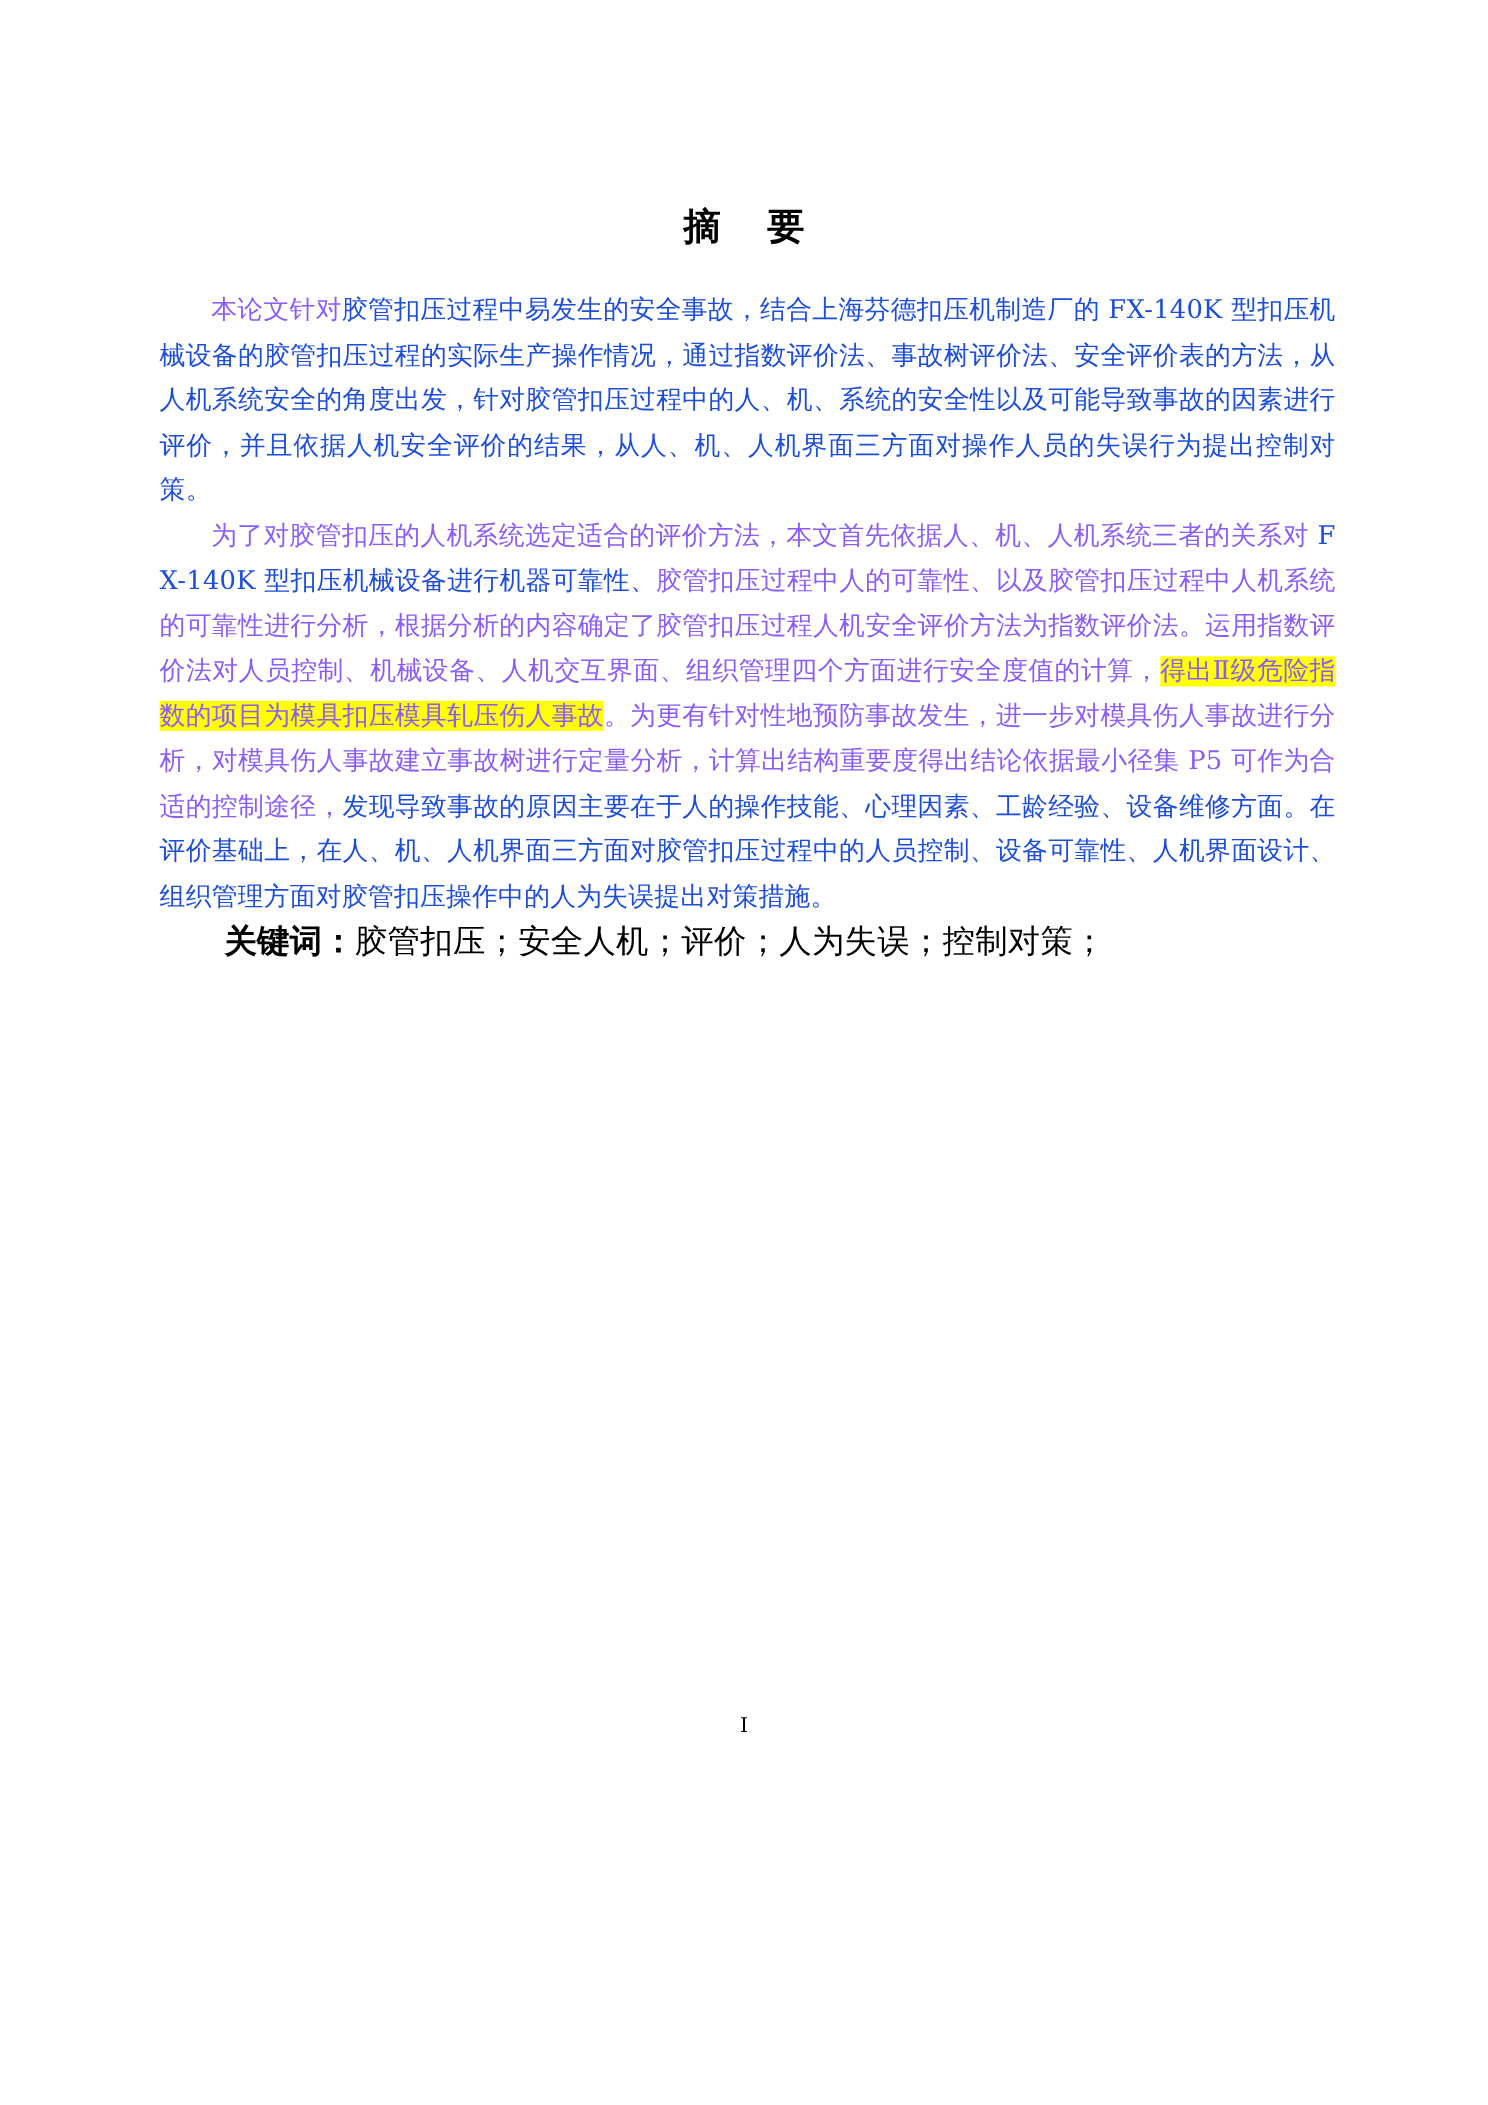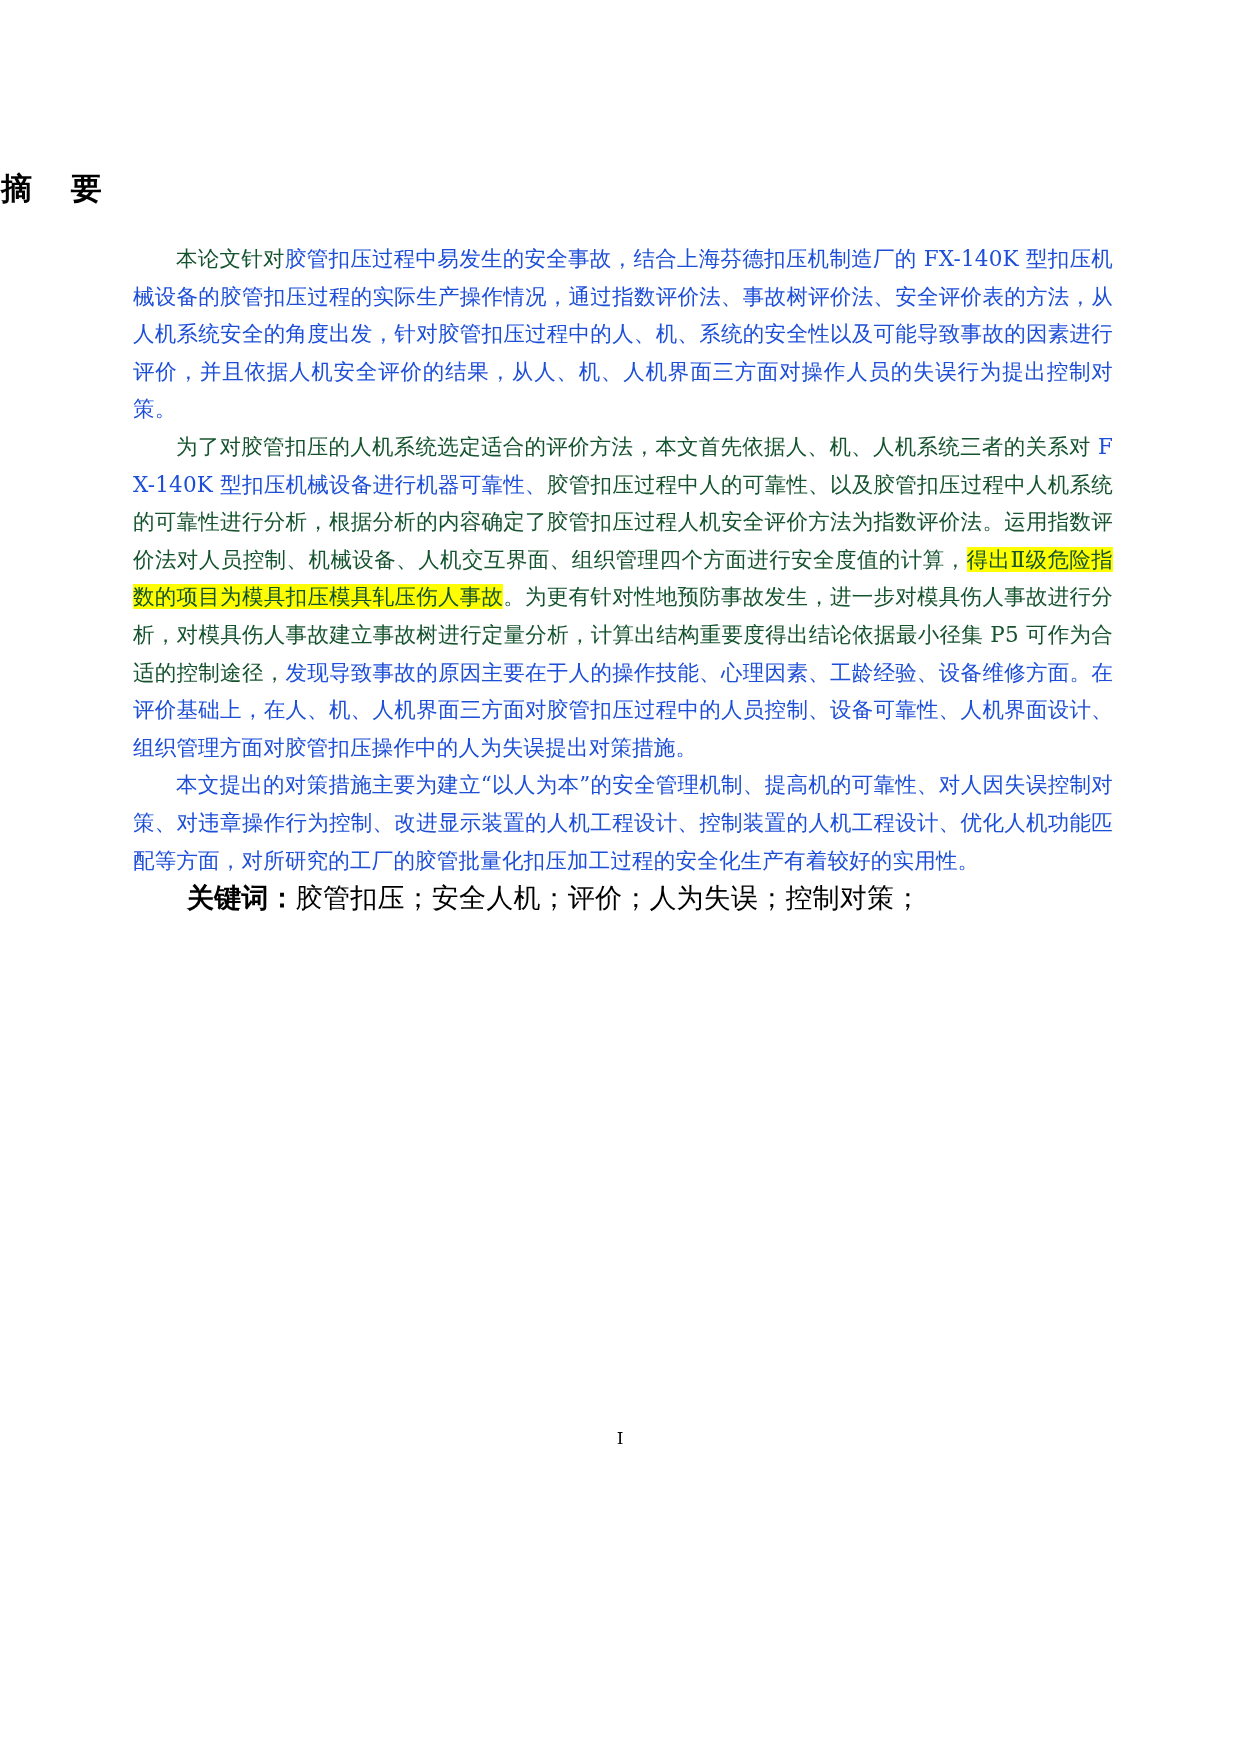--- a/index.html
+++ b/index.html
@@ -18,47 +18,47 @@
   .page {
     position: absolute;
     left: 0;
     top: 0;
     width: 1240px;
     height: 1754px;
     box-sizing: border-box;
     padding: 0;
   }
   .title {
-    text-align: left;
+    text-align: center;
     font-size: 31px;
     font-weight: bold;
     letter-spacing: 14px;
     margin: 0;
     padding-top: 168px;
-    padding-left: 1px;
+    padding-left: 14px;
     font-family: "DejaVu Serif", "Liberation Serif", serif;
   }
   .body-area {
     position: absolute;
     left: 133px;
     top: 240px;
     width: 980px;
   }
   p.para {
     margin: 0 0 0 0;
     font-size: 21.5px;
     line-height: 37.6px;
     text-align: justify;
     text-justify: inter-ideograph;
     text-indent: 2em;
     letter-spacing: 0.2px;
     word-break: break-all;
   }
   .red {
-    color: #14532d;
+    color: #8b5cf6;
   }
   .black {
     color: #1d4ed8;
   }
   .hl {
     background-color: #ffff00;
   }
   .keywords {
     margin: 0;
     font-size: 27px;
@@ -83,21 +83,20 @@
 <body>
 
 <div class="page">
 
   <h1 class="title">摘  要</h1>
 
   <div class="body-area">
 
     <p class="para" id="p1"><span class="red">本论文针对</span><span class="black">胶管扣压过程中易发生的安全事故，结合上海芬德扣压机制造厂的 FX-140K 型扣压机械设备的胶管扣压过程的实际生产操作情况，通过指数评价法、事故树评价法、安全评价表的方法，从人机系统安全的角度出发，针对胶管扣压过程中的人、机、系统的安全性以及可能导致事故的因素进行评价，并且依据人机安全评价的结果，从人、机、人机界面三方面对操作人员的失误行为提出控制对策。</span></p>
     <p class="para" id="p2"><span class="red">为了对胶管扣压的人机系统选定适合的评价方法，本文首先依据人、机、人机系统三者的关系对</span><span class="black"> FX-140K 型扣压机械设备进行机器可靠性、</span><span class="red">胶管扣压过程中人的可靠性、以及胶管扣压过程中人机系统的可靠性进行分析，根据分析的内容确定了胶管扣压过程人机安全评价方法为指数评价法。运用指数评价法对人员控制、机械设备、人机交互界面、组织管理四个方面进行安全度值的计算，</span><span class="red hl">得出Ⅱ级危险指数的项目为模具扣压模具轧压伤人事故</span><span class="red">。为更有针对性地预防事故发生，进一步对模具伤人事故进行分析，对模具伤人事故建立事故树进行定量分析，计算出结构重要度得出结论依据最小径集 P5 可作为合适的控制途径，</span><span class="black">发现导致事故的原因主要在于人的操作技能、心理因素、工龄经验、设备维修方面。在评价基础上，在人、机、人机界面三方面对胶管扣压过程中的人员控制、设备可靠性、人机界面设计、组织管理方面对胶管扣压操作中的人为失误提出对策措施。</span></p>
-    <p class="para" id="p3"><span class="black">本文提出的对策措施主要为建立“以人为本”的安全管理机制、提高机的可靠性、对人因失误控制对策、对违章操作行为控制、改进显示装置的人机工程设计、控制装置的人机工程设计、优化人机功能匹配等方面，对所研究的工厂的胶管批量化扣压加工过程的安全化生产有着较好的实用性。</span></p>
 
     <p class="keywords">
       <span class="kw-label">关键词：</span><span>胶管扣压；安全人机；评价；人为失误；控制对策；</span>
     </p>
 
   </div>
 
   <div class="page-number">I</div>
 
 </div>

